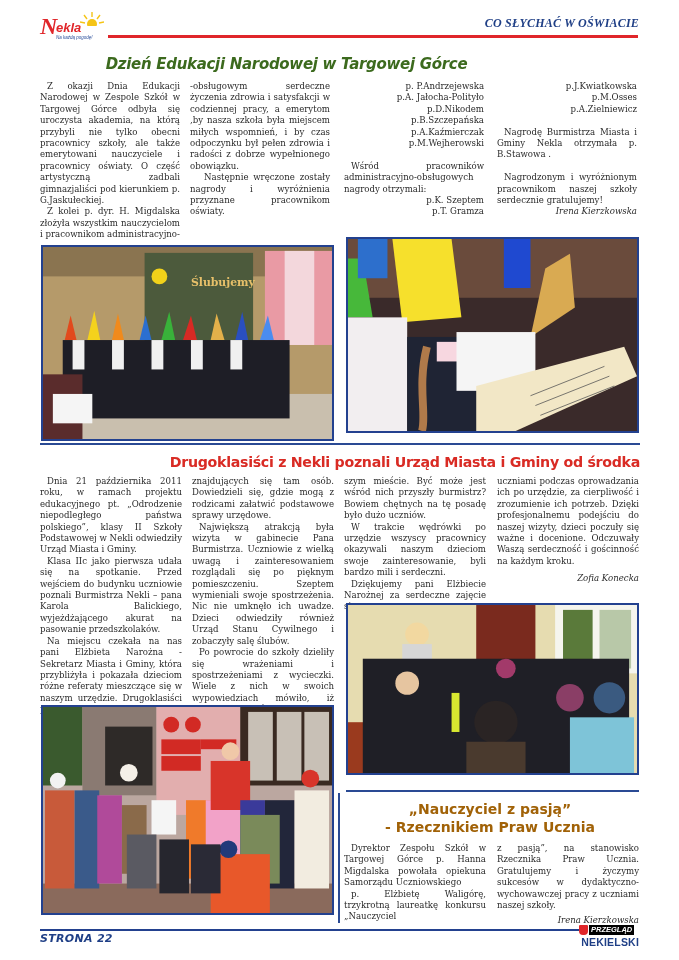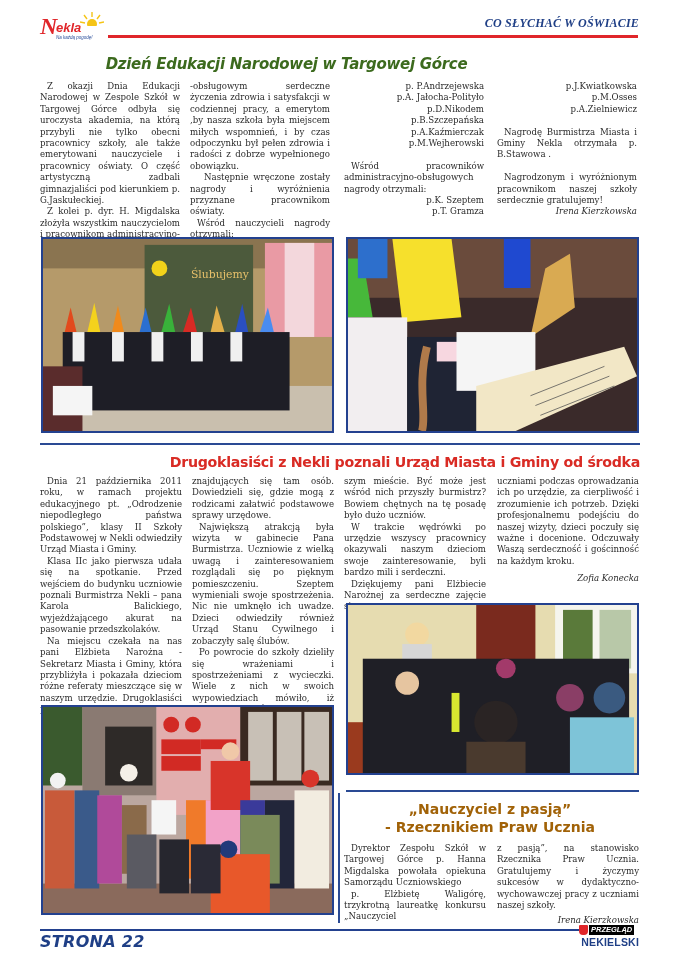--- a/index.html
+++ b/index.html
@@ -29,21 +29,21 @@
   .photo { border: 2px solid #23418f; overflow: hidden; }
 
   .hr-blue { height: 2px; background: #2a4a94; }
   .vr-blue { width: 2px; background: #2a4a94; }
 
   .title2 { left: 40px; width: 600px; top: 454px; text-align: right; font-family: "DejaVu Sans", sans-serif; font-weight: bold; font-size: 14.2px; color: #d92b24; letter-spacing: -0.3px; }
 
   .title3 { left: 340px; width: 300px; top: 800px; text-align: center; font-family: "DejaVu Sans", sans-serif; font-weight: bold; font-size: 14px; color: #a16207; line-height: 18px; }
 
   .footer-line { left: 40px; top: 929px; width: 540px; height: 2px; background: #23418f; }
-  .page-num { left: 40px; top: 932px; font-family: "DejaVu Sans", sans-serif; font-style: italic; font-weight: bold; font-size: 16px; color: #1f3f86; letter-spacing: 0.3px; }
+  .page-num { left: 40px; top: 932px; font-family: "DejaVu Sans", sans-serif; font-style: italic; font-weight: bold; font-size: 11px; color: #1f3f86; letter-spacing: 0.3px; }
   .brand { left: 579px; top: 925px; width: 60px; height: 26px; }
   .brand-badge { position: absolute; left: 0; top: 0; width: 9px; height: 10px; background: #e0262a; border-radius: 1px 1px 4px 4px; }
   .brand-top { position: absolute; left: 10px; top: 0; height: 10px; background: #000000; color: #ffffff; font-family: "Liberation Sans", sans-serif; font-weight: bold; font-size: 7.5px; line-height: 10px; padding: 0 2px; font-style: italic; }
   .brand-bottom { position: absolute; left: 0; top: 11px; width: 60px; text-align: right; font-family: "Liberation Sans", sans-serif; font-weight: bold; font-size: 10.5px; color: #1f3f86; line-height: 12px; letter-spacing: 0.2px; }
 </style>
 </head>
 <body>
 
 <div class="abs logo">
   <svg class="logo-sun" viewBox="0 0 24 14">
@@ -66,21 +66,20 @@
 
 <h1 class="abs title1">Dzień Edukacji Narodowej w Targowej Górce</h1>
 
 <div class="abs col" style="left:40px; top:81px; width:140px;">
   <p>Z okazji Dnia Edukacji Narodowej w Zespole Szkół w Targowej Górce odbyła się uroczysta akademia, na którą przybyli nie tylko obecni pracownicy szkoły, ale także emerytowani nauczyciele i pracownicy oświaty. O część artystyczną zadbali gimnazjaliści pod kierunkiem p. G.Jaskułeckiej.</p>
   <p>Z kolei p. dyr. H. Migdalska złożyła wszystkim nauczycielom i pracownikom administracyjno-</p>
 </div>
 <div class="abs col" style="left:190px; top:81px; width:140px;">
   <p class="ni">-obsługowym serdeczne życzenia zdrowia i satysfakcji w codziennej pracy, a emerytom ,by nasza szkoła była miejscem miłych wspomnień, i by czas odpoczynku był pełen zdrowia i radości z dobrze wypełnionego obowiązku.</p>
   <p style="text-indent:14px">Następnie wręczone zostały nagrody i wyróżnienia przyznane pracownikom oświaty.</p>
-  <p>Wśród nauczycieli nagrody otrzymali:</p>
 </div>
 <div class="abs col" style="left:344px; top:81px; width:140px;">
   <p class="name">p. P.Andrzejewska</p>
   <p class="name">p.A. Jałocha-Polityło</p>
   <p class="name">p.D.Nikodem</p>
   <p class="name">p.B.Szczepańska</p>
   <p class="name">p.A.Kaźmierczak</p>
   <p class="name">p.M.Wejherowski</p>
   <div class="gap"></div>
   <p>Wśród pracowników administracyjno-obsługowych nagrody otrzymali:</p>
@@ -91,21 +90,21 @@
   <p class="name">p.J.Kwiatkowska</p>
   <p class="name">p.M.Osses</p>
   <p class="name">p.A.Zielniewicz</p>
   <div class="gap"></div>
   <p>Nagrodę Burmistrza Miasta i Gminy Nekla otrzymała p. B.Stawowa .</p>
   <div class="gap"></div>
   <p>Nagrodzonym i wyróżnionym pracownikom naszej szkoły serdecznie gratulujemy!</p>
   <p class="sig">Irena Kierzkowska</p>
 </div>
 
-<div class="abs photo" style="left:41px; top:237px; width:293px; height:196px;">
+<div class="abs photo" style="left:41px; top:245px; width:293px; height:196px;font-weight:bold;">
   <svg width="100%" height="100%" viewBox="0 0 293 196" preserveAspectRatio="none">
     <rect width="293" height="196" fill="#b59a6a"></rect>
     <rect x="0" y="0" width="293" height="30" fill="#8a7450"></rect>
     <rect x="0" y="150" width="293" height="46" fill="#c9bfae"></rect>
     <rect x="103" y="6" width="110" height="120" fill="#4c5a3c"></rect>
     <circle cx="118" cy="30" r="8" fill="#f2d21a"></circle>
     <text x="150" y="40" font-family="DejaVu Serif, serif" font-size="11" fill="#e7c06a">Ślubujemy</text>
     <rect x="225" y="4" width="68" height="96" fill="#e99aa4"></rect>
     <rect x="245" y="4" width="30" height="96" fill="#f3d7dc"></rect>
     <g>

